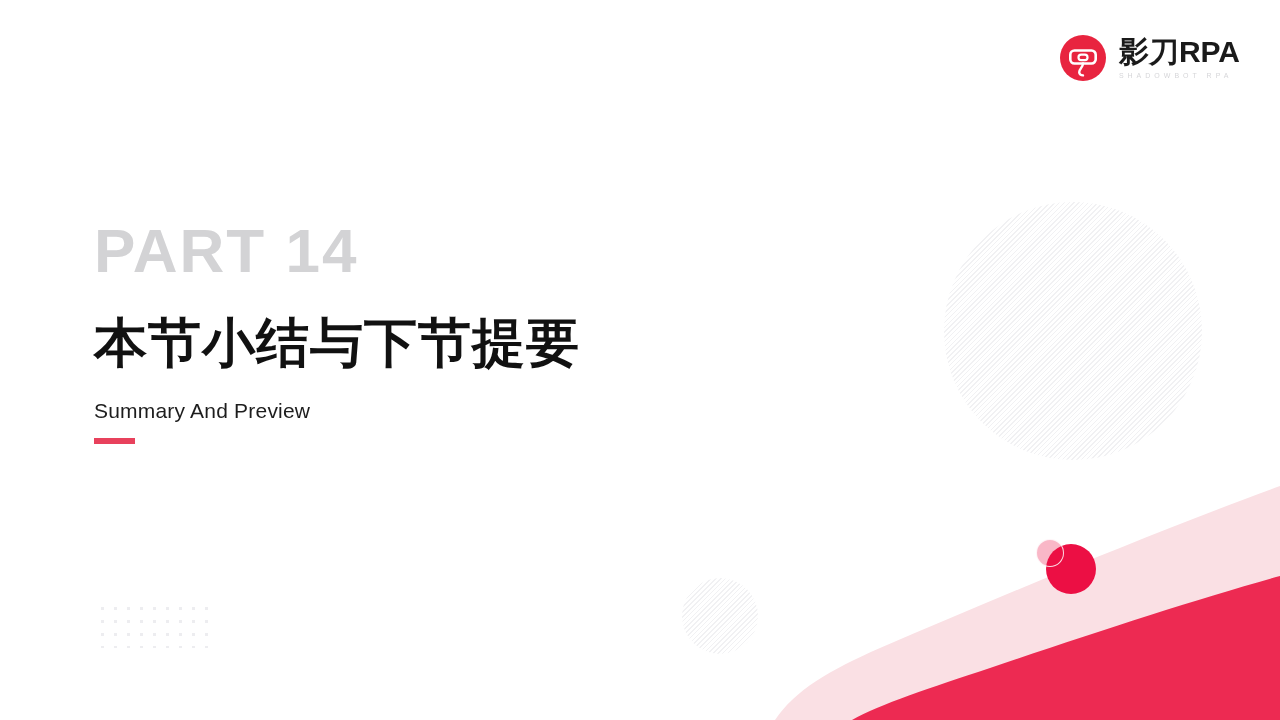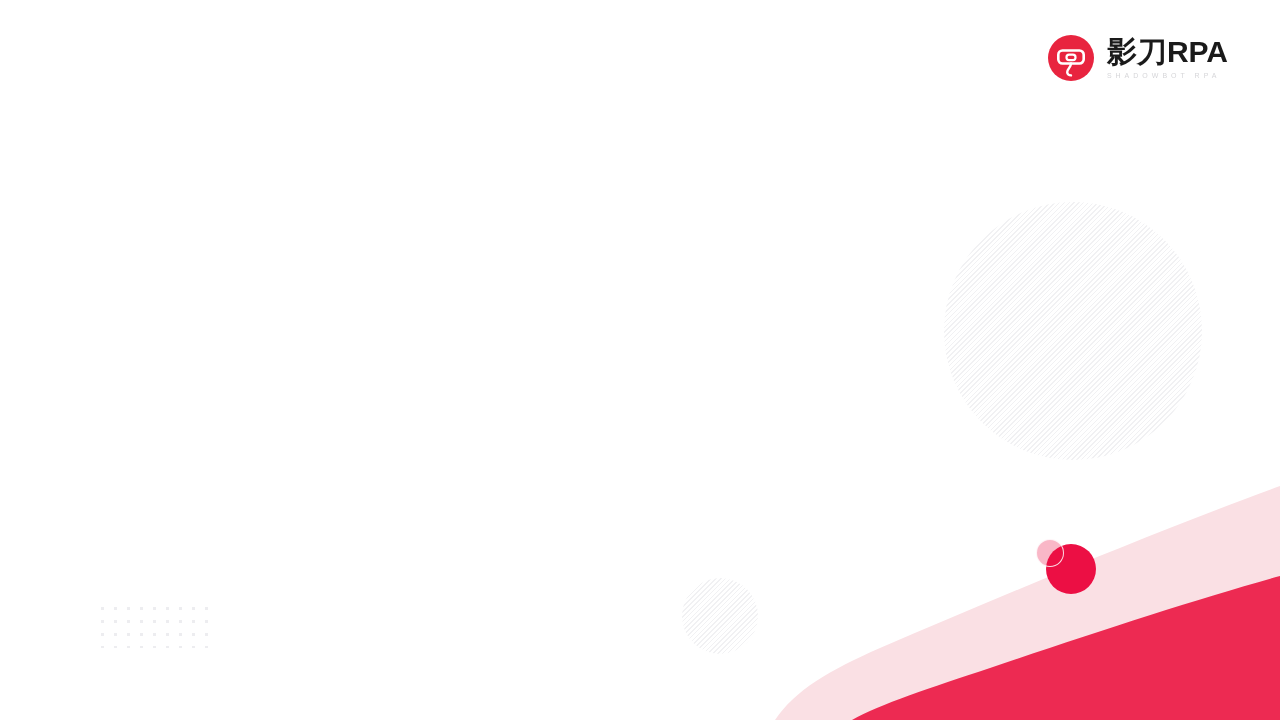--- a/index.html
+++ b/index.html
@@ -91,21 +91,21 @@
     height: 28px;
     border-radius: 50%;
     background: rgba(236, 15, 68, 0.30);
     border: 1.5px solid rgba(255,255,255,0.85);
     box-sizing: border-box;
   }
 
   
   #logo {
     position: absolute;
-    right: 52px;
+    right: 40px;
     top: 34px;
     display: flex;
     gap: 12px;
   }
   #logo-mark {
     width: 48px;
     height: 48px;
     flex: 0 0 auto;
   }
   #logo-text-block {
@@ -194,14 +194,20 @@
       <path d="M15.5,16.5 h17 a4.2,4.2 0 0 1 4.2,4.2 v4.6 a4.2,4.2 0 0 1 -4.2,4.2 h-17 a4.2,4.2 0 0 1 -4.2,-4.2 v-4.6 a4.2,4.2 0 0 1 4.2,-4.2 z" fill="none" stroke="#ffffff" stroke-width="2.6"></path>
       <rect x="19.5" y="20.6" width="9" height="5.6" rx="2.6" fill="none" stroke="#ffffff" stroke-width="2.2"></rect>
       <path d="M24,29.5 C24,33.5 20.2,34.8 20.2,38.2 C20.2,40.2 22,41.4 24,41.4" fill="none" stroke="#ffffff" stroke-width="2.4" stroke-linecap="round"></path>
     </svg>
     <div id="logo-text-block">
       <div id="logo-wordmark">影刀RPA</div>
       <div id="logo-tagline">SHADOWBOT RPA</div>
     </div>
   </div>
 
+  <div id="text-block">
+    <div id="part-label">PART 14</div>
+    <div id="slide-title">本节小结与下节提要</div>
+    <div id="slide-subtitle">Summary And Preview</div>
+    <div id="accent-bar"></div>
+  </div>
 
 </div>
 
 </body></html>

